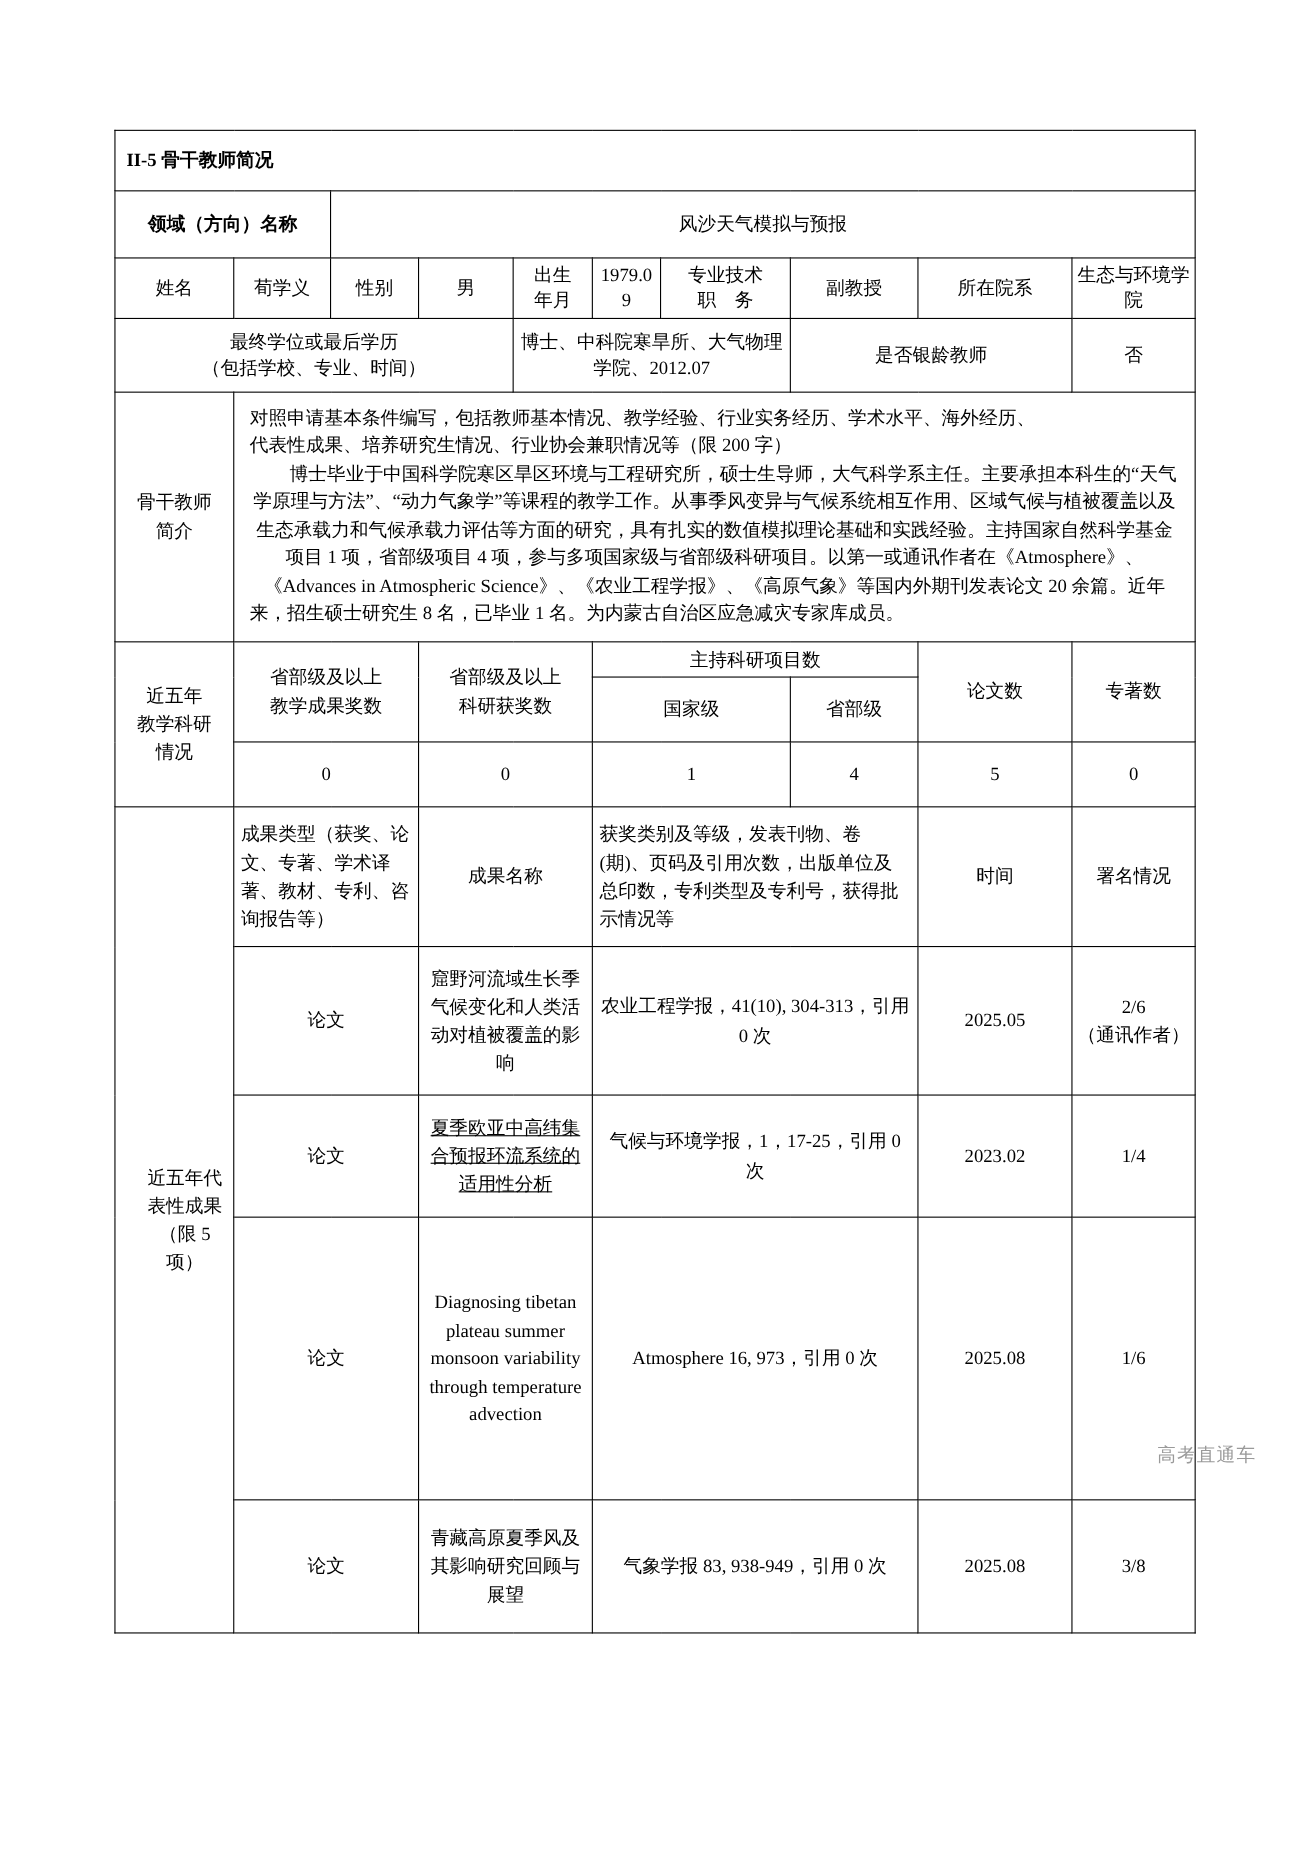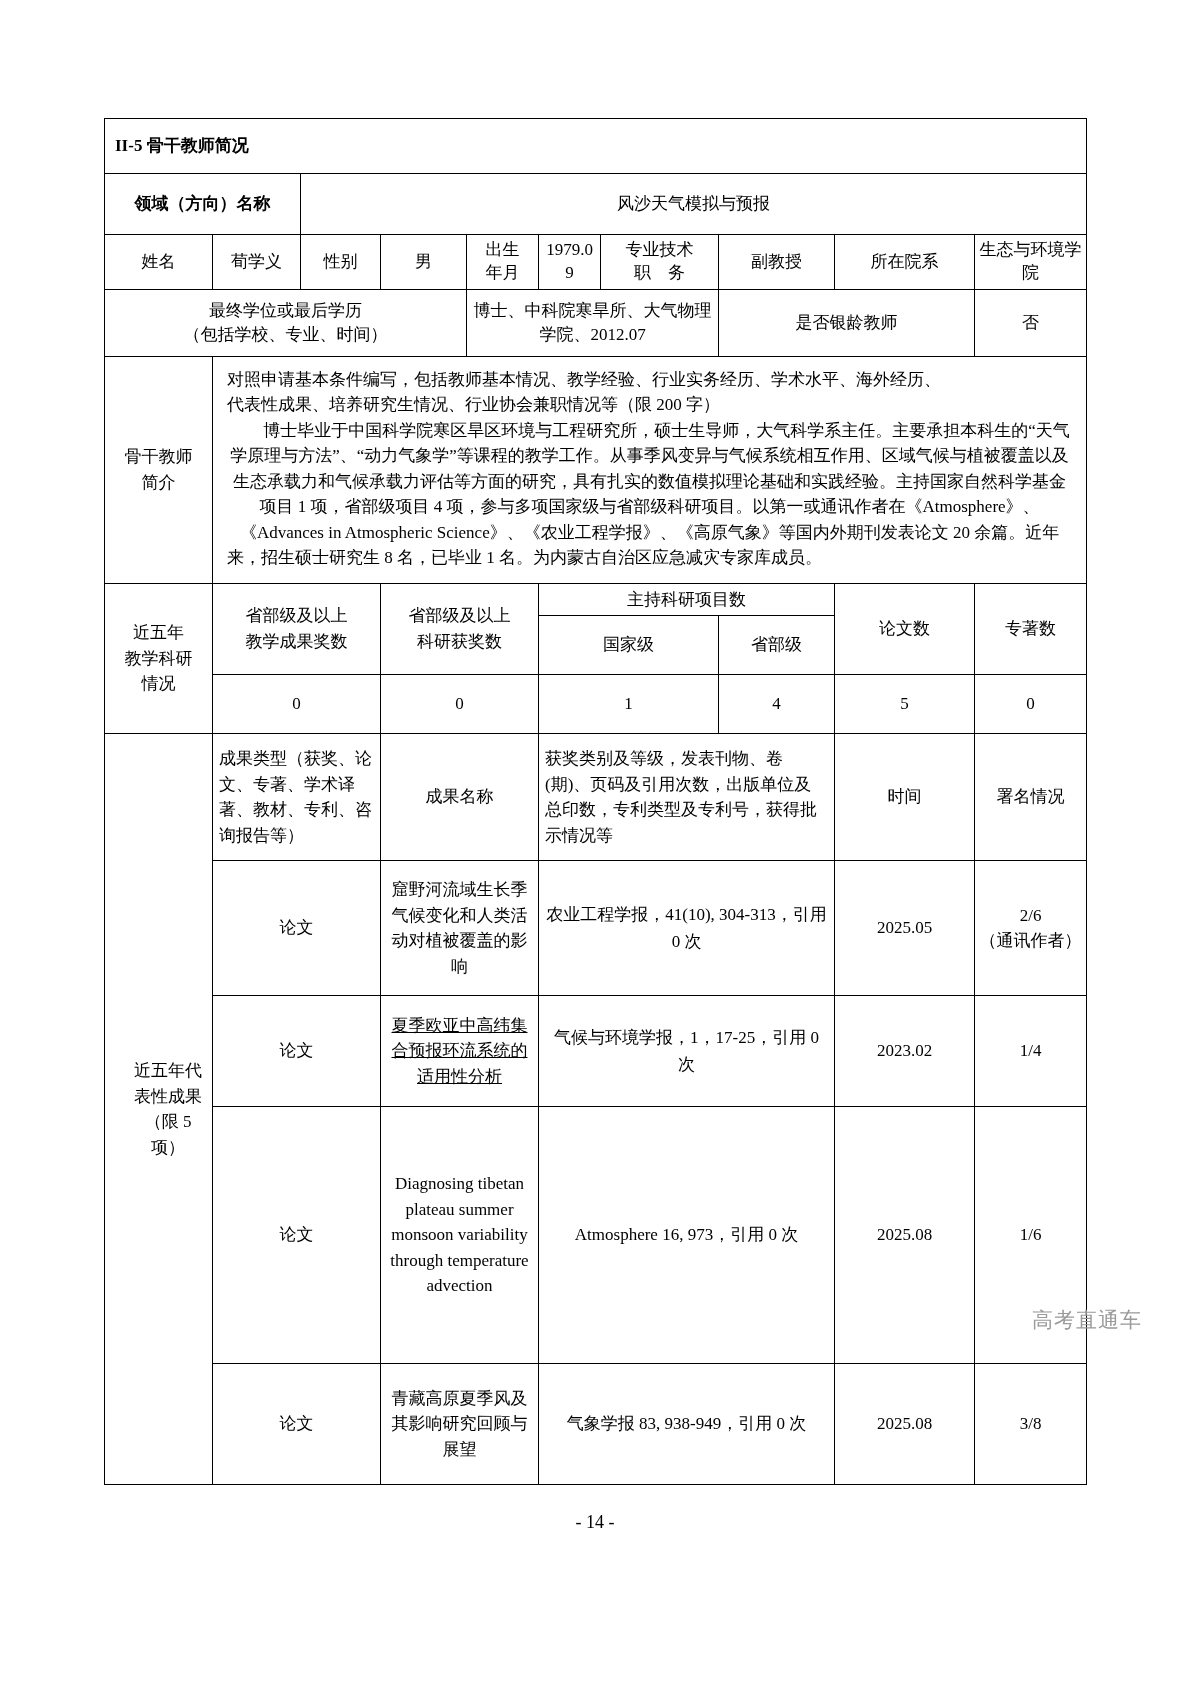--- a/index.html
+++ b/index.html
@@ -90,21 +90,21 @@
     top: 1512px;
     width: 1190px;
     text-align: center;
     font-size: 18px;
     font-family: "Liberation Serif", "DejaVu Serif", serif;
   }
   .watermark {
     position: absolute;
     right: 48px;
     bottom: 34px;
-    font-size: 21px;
+    font-size: 17px;
     color: #9a9a9a;
     letter-spacing: 1px;
     font-family: "Liberation Sans", "DejaVu Sans", sans-serif;
   }
 </style>
 </head>
 <body>
 
 <div class="page">
 
@@ -232,16 +232,15 @@
       <td colspan="2" class="small-pad" style="height:104px;">论文</td>
       <td colspan="2" class="small-pad" style="line-height:1.5;">青藏高原夏季风及其影响研究回顾与展望</td>
       <td colspan="3" class="small-pad" style="line-height:1.6;">气象学报 83, 938-949，引用 0 次</td>
       <td>2025.08</td>
       <td>3/8</td>
     </tr>
 
   </tbody>
     </table>
 
-  <div class="page-number">- 14 -</div>
   <div class="watermark">高考直通车</div>
 
 </div>
 
 </body></html>

